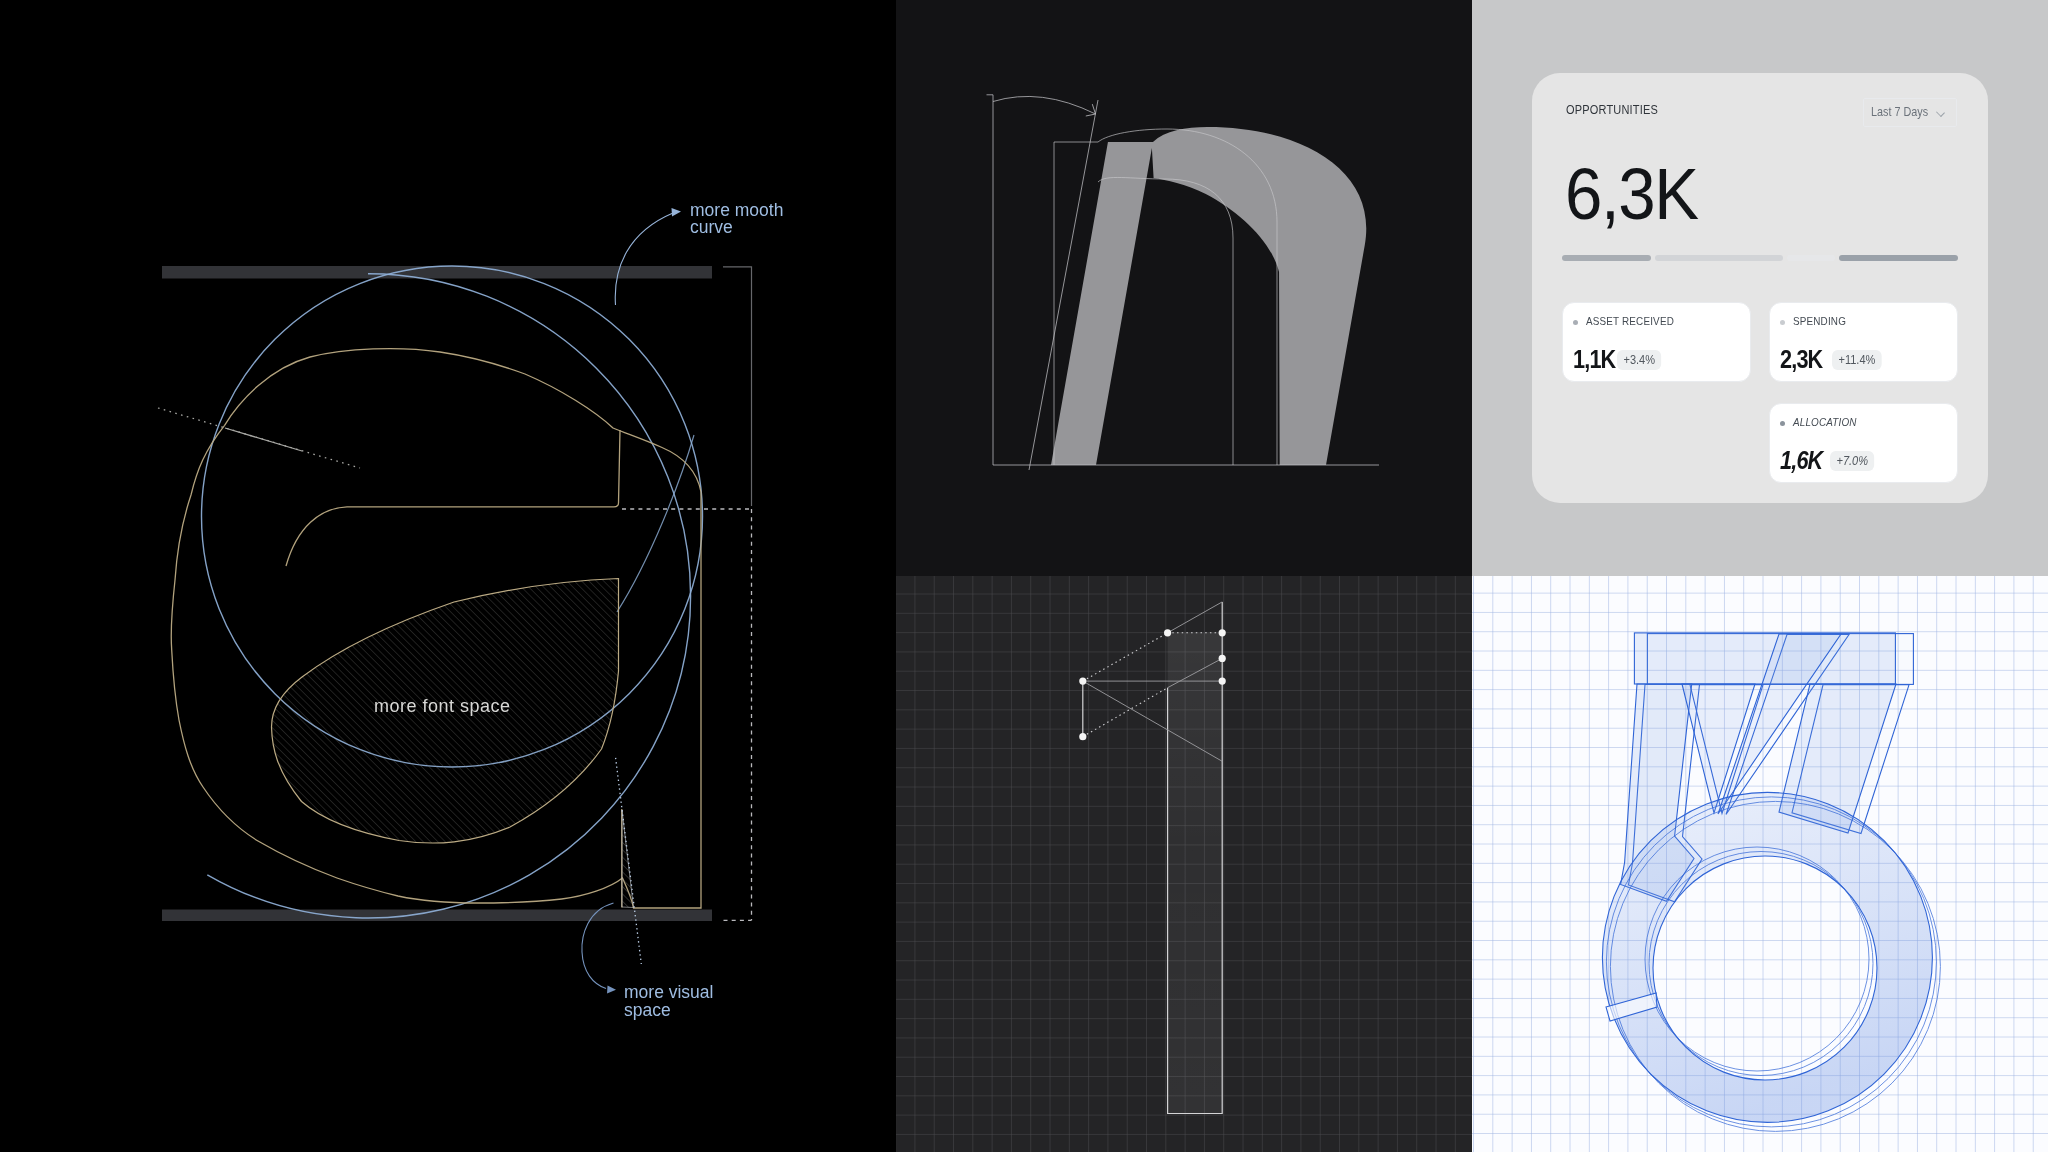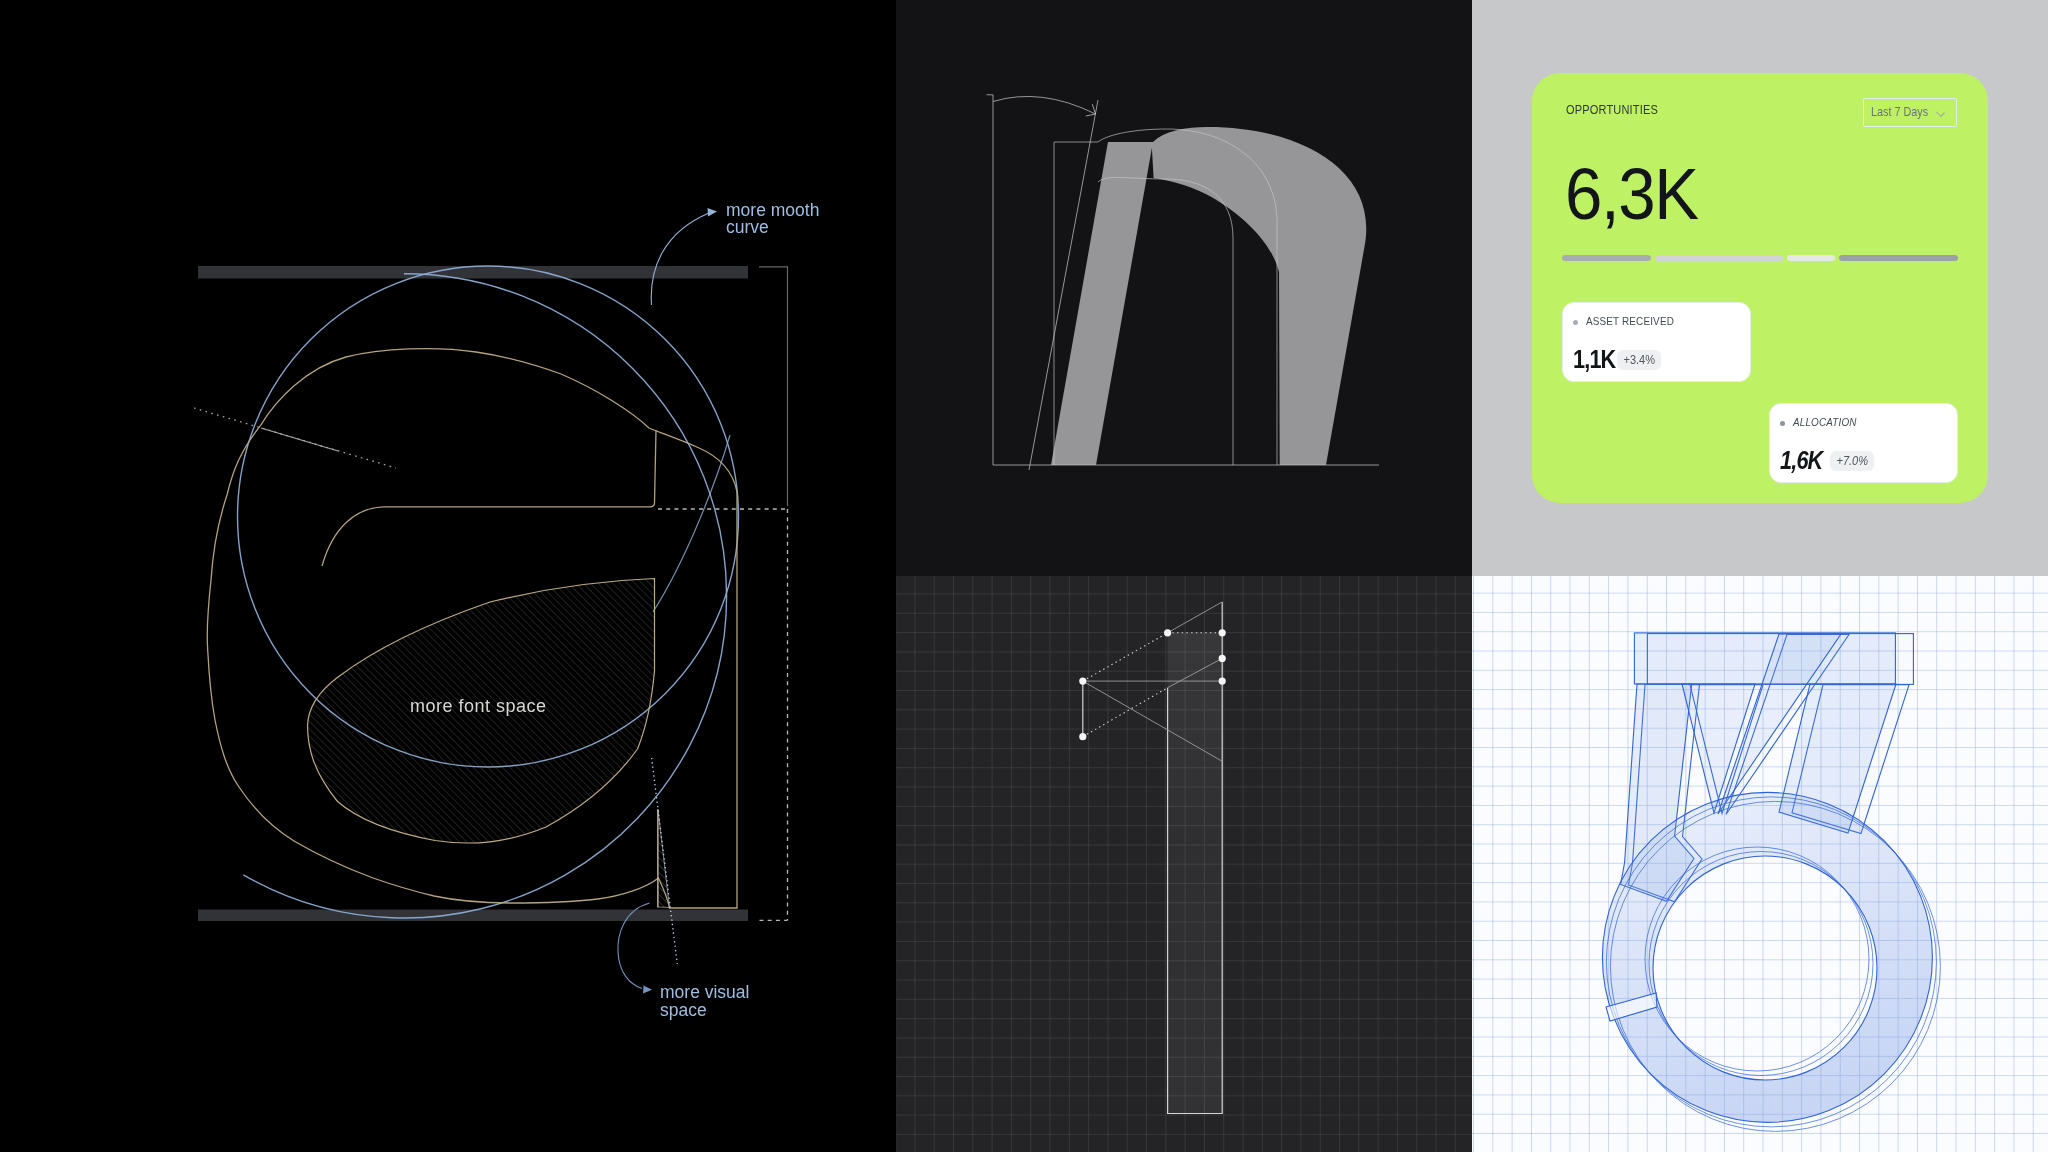--- a/index.html
+++ b/index.html
@@ -1,26 +1,26 @@
 <!DOCTYPE html>
 <html><head>
 <meta charset="utf-8">
 <style>
   html,body{margin:0;padding:0;background:#000;}
   *{box-sizing:border-box;}
   body{width:2048px;height:1152px;position:relative;overflow:hidden;font-family:"Liberation Sans",sans-serif;}
   .panel{position:absolute;overflow:hidden;}
-  #pA{left:0;top:0;width:896px;height:1152px;background:#000;margin-left:36px;}
+  #pA{left:0;top:0;width:896px;height:1152px;background:#000;}
   #pN{left:896px;top:0;width:576px;height:576px;background:#131315;}
   #pO{left:1472px;top:0;width:576px;height:576px;background:#c7c8c9;}
   #pOne{left:896px;top:576px;width:576px;height:576px;background:#242426;}
   #pZ{left:1472px;top:576px;width:576px;height:576px;background:#fbfcff;}
 
   
-  .card{position:absolute;left:60px;top:73px;width:456px;height:430px;background:#bef264;border-radius:28px;}
+  .card{position:absolute;left:60px;top:73px;width:456px;height:430px;background:#e5e5e5;border-radius:28px;}
   .chead{position:absolute;left:34px;top:30px;font-size:12.5px;font-weight:500;letter-spacing:.2px;color:#2f343a;transform:scaleX(0.88);transform-origin:left top;}
   .chip{position:absolute;right:31px;top:25px;width:94px;height:29px;border:1px solid #e8eaed;border-radius:2px;}
   .chip b{position:absolute;left:7px;top:4.5px;font-weight:400;color:#6b727a;font-size:13.5px;transform:scaleX(0.8);transform-origin:left top;white-space:nowrap;}
   .chev{position:absolute;right:12px;top:10px;width:7px;height:7px;border-right:1.4px solid #9aa1a8;border-bottom:1.4px solid #9aa1a8;transform:rotate(45deg) scaleY(0.8);}
   .big{position:absolute;left:33px;top:79.5px;font-size:72.3px;font-weight:500;letter-spacing:-1.5px;color:#131518;transform:scaleX(0.93);transform-origin:left top;}
   .pbar{position:absolute;left:30px;top:182px;width:396px;height:6px;}
   .pbar i{position:absolute;top:0;height:6px;border-radius:3px;}
   .scard{position:absolute;width:189px;height:80px;border:1.2px solid #e9ebee;border-radius:12px;background:#fff;}
   .slab{position:absolute;left:23px;top:12px;font-size:11.5px;font-weight:500;letter-spacing:.2px;color:#434a52;transform:scaleX(0.86);transform-origin:left top;white-space:nowrap;}
   .sdot{position:absolute;left:10px;top:16.5px;width:5px;height:5px;border-radius:50%;}
@@ -117,20 +117,26 @@
       <i style="left:93px;width:128px;background:#d2d4d7"></i>
       <i style="left:225px;width:48px;background:#e6e7e9"></i>
       <i style="left:277px;width:119px;background:#9aa1a9"></i>
     </div>
     <div class="scard" style="left:30px;top:229px;">
       <span class="sdot" style="background:#a9aeb5"></span>
         <span class="slab">ASSET RECEIVED</span>
       <span class="sval">1,1K</span>
         <span class="sbadge" style="left:54px;">+3.4%</span>
     </div>
+    <div class="scard" style="left:237px;top:229px;">
+      <span class="sdot" style="background:#c9ccd0"></span>
+        <span class="slab">SPENDING</span>
+      <span class="sval">2,3K</span>
+        <span class="sbadge" style="left:62px;">+11.4%</span>
+    </div>
     <div class="scard" style="left:237px;top:330px;font-style:italic;">
       <span class="sdot" style="background:#8b939c"></span>
         <span class="slab">ALLOCATION</span>
       <span class="sval">1,6K</span>
         <span class="sbadge" style="left:60px;">+7.0%</span>
     </div>
   </div>
 </div>
 
 <div class="panel" id="pOne">

